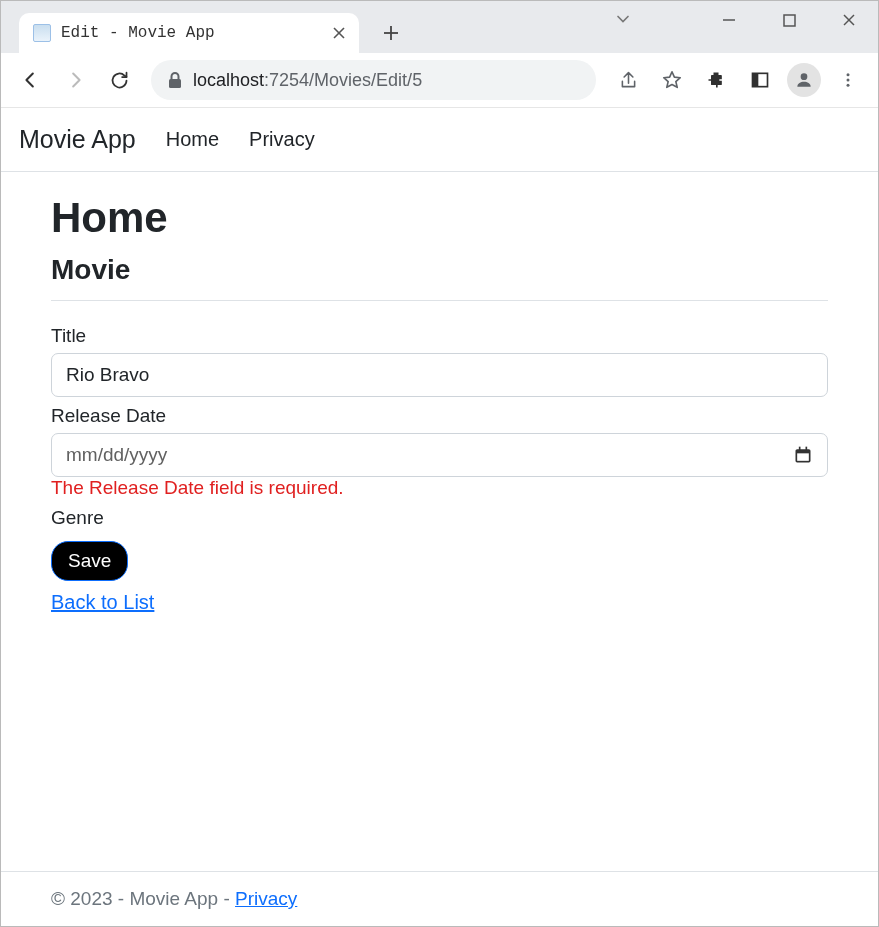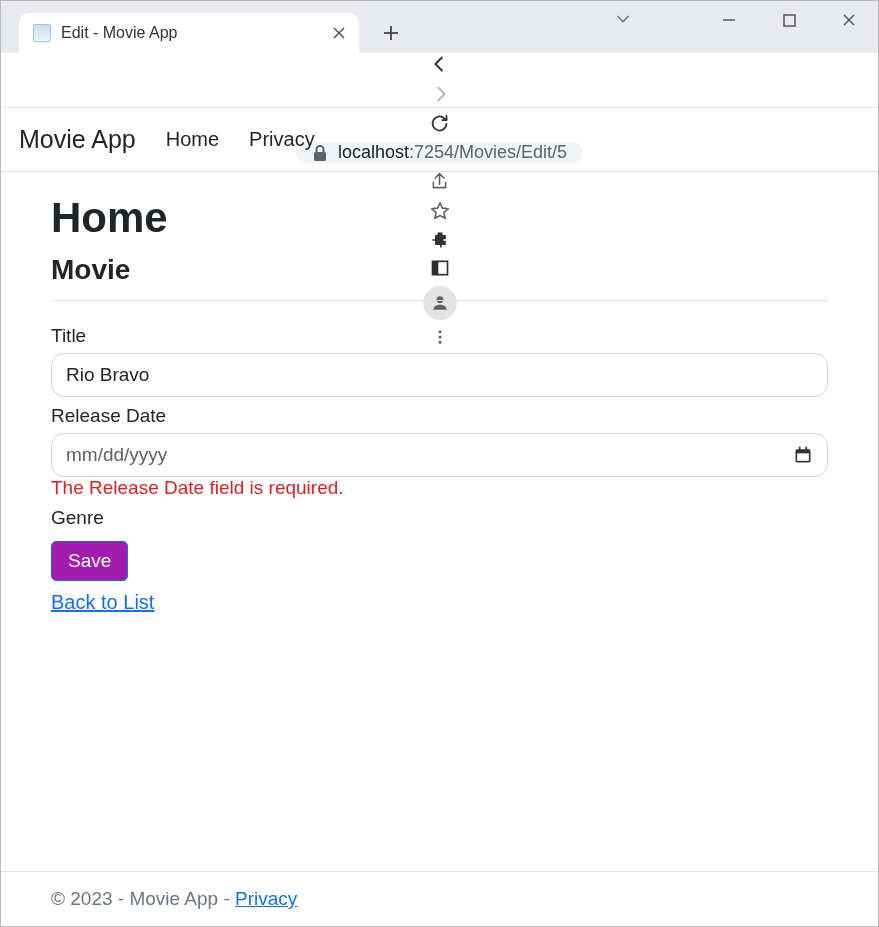--- a/index.html
+++ b/index.html
@@ -47,20 +47,21 @@
       border-top-left-radius: 10px;
       border-top-right-radius: 10px;
       height: 40px;
       width: 340px;
       display: flex;
       align-items: center;
       padding: 0 14px;
       gap: 10px;
       color: #333;
       position: relative;
+      font-family: Liberation Mono, monospace;
     }
     .tab .favicon {
       width: 18px; height: 18px;
       display:inline-block;
       border:1px solid #9cc0e7;
       background: linear-gradient(#c9deef,#eaf3fb);
       border-radius:2px;
     }
     .tab-title { flex:1; font-size:16px; white-space: nowrap; overflow:hidden; text-overflow: ellipsis;}
     .tab-close { color:#555; font-size:15px; cursor:pointer; }
@@ -71,21 +72,20 @@
       border-radius:50%;
     }
     .toolbar {
       background:#fff;
       height: 55px;
       display:flex;
       align-items:center;
       padding: 0 12px;
       gap: 8px;
       border-bottom:1px solid #e6e6e6;
-      flex-direction:column;
     }
     .tb-btn {
       width:36px;height:36px;display:flex;align-items:center;justify-content:center;
       color:#555;border-radius:50%;cursor:pointer;
     }
     .tb-btn.disabled{color:#bbb;cursor:default;}
     .omnibox {
       flex:1;
       background:#f1f3f4;
       border-radius:22px;
@@ -122,34 +122,34 @@
       flex:1;
     }
     h1.page-title { font-size:42px; font-weight:700; margin-bottom:12px;}
     h4.sub-title { font-size:28px; font-weight:600; margin-bottom:14px;}
     hr{border:0;border-top:1px solid #dee2e6;margin-bottom:24px;}
     .form-group{margin-bottom:8px;}
     label.lbl{display:block;font-size:19px;margin-bottom:6px;}
     .form-control{
       width:100%;
       border:1px solid #ced4da;
-      border-radius:13px;
+      border-radius:7px;
       padding:10px 14px;
       font-size:19px;
       color:#212529;
       background:#fff;
       outline:none;
     }
     .date-row{display:flex;align-items:center;justify-content:space-between;}
     .date-row .ph{color:#616161;}
     .date-icon{color:#333;}
     .validation{color:#e02020;font-size:19px;margin-bottom:2px;}
     .btn-primary{
-      background:#a21caf;color:#fff;border:1px solid #0d6efd;
-      border-radius:5px;padding:8px 16px;font-size:19px;cursor:pointer;
+      background:#000000;color:#fff;border:1px solid #0d6efd;
+      border-radius:17px;padding:8px 16px;font-size:19px;cursor:pointer;
       margin-top:4px;
     }
     .back-link{display:inline-block;margin-top:10px;color:#0d6efd;text-decoration:underline;font-size:20px;cursor:pointer;}
     footer{
       border-top:1px solid #dee2e6;
       padding:16px 50px;
       font-size:19px;color:#6c757d;
     }
     footer a{color:#0d6efd;text-decoration:underline;}
     svg{display:block;}

